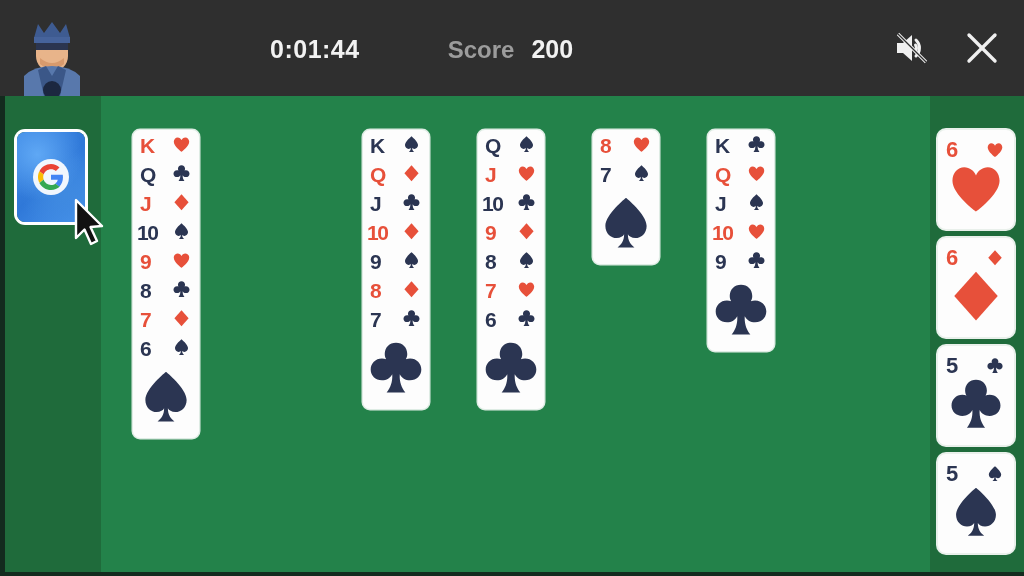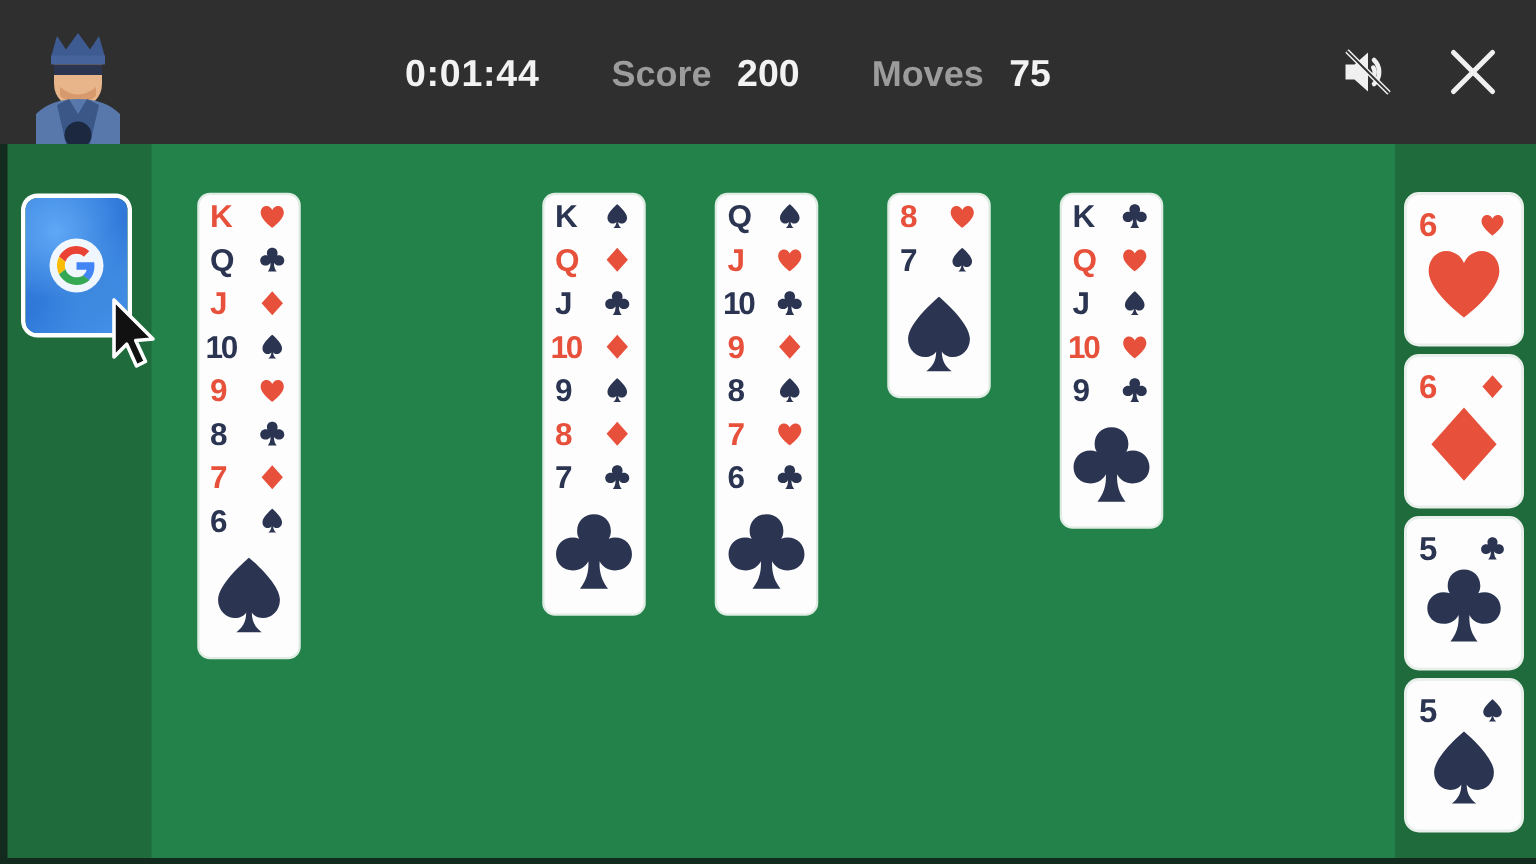--- a/index.html
+++ b/index.html
@@ -21,21 +21,21 @@
     overflow:hidden;
   }
   .avatar svg{display:block;}
   .hud{
     position:absolute;left:270px;top:30px;height:38px;
     display:flex;align-items:center;
   }
   .timer{
     color:#f2f2f2;font-size:25px;font-weight:bold;letter-spacing:.5px;
   }
-  .stat{display:flex;align-items:baseline;margin-left:48px;}
+  .stat{display:flex;align-items:baseline;margin-left:88px;}
   .stat-label{color:#9c9c9c;font-size:24px;font-weight:bold;}
   .stat-value{color:#f2f2f2;font-size:25px;font-weight:bold;margin-left:17px;}
   .hdr-icons{
     position:absolute;right:22px;top:28px;
     display:flex;align-items:center;gap:30px;
   }
   .hdr-icon{width:40px;height:40px;display:flex;align-items:center;justify-content:center;cursor:pointer;}
 
   
   .felt-outer{
@@ -125,24 +125,20 @@
         <path d="M30 52 l6 10 l6 -10 l8 4 l-6 26 H28 l-6 -26 Z" fill="#3b5788"></path>
         <circle cx="36" cy="76" r="9" fill="#1c2740"></circle>
       </svg>
     </div>
 
     <div class="hud">
       <div class="timer">0:01:44</div>
       <div class="stat">
         <span class="stat-label">Score</span>
         <span class="stat-value">200</span>
-      </div>
-      <div class="stat">
-        <span class="stat-label">Moves</span>
-        <span class="stat-value">75</span>
       </div>
     </div>
 
     <div class="hdr-icons">
       <div class="hdr-icon">
         <svg width="36" height="32" viewBox="0 0 36 32">
           <path d="M3 11 h6 l9 -8 v26 l-9 -8 H3 Z" fill="#f0f0f0"></path>
           <path d="M22 8 a11 11 0 0 1 0 16" stroke="#f0f0f0" stroke-width="3" fill="none" stroke-linecap="round"></path>
           <path d="M21.5 13 a5.5 5.5 0 0 1 0 6" stroke="#f0f0f0" stroke-width="3" fill="none" stroke-linecap="round"></path>
           <line x1="4" y1="2" x2="32" y2="30" stroke="#f0f0f0" stroke-width="3.2"></line>

